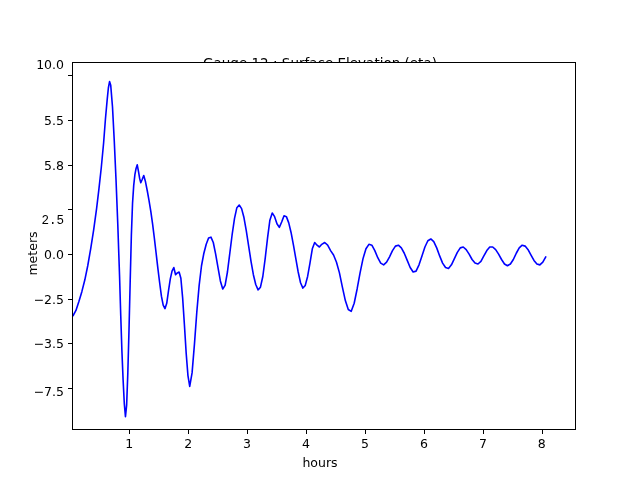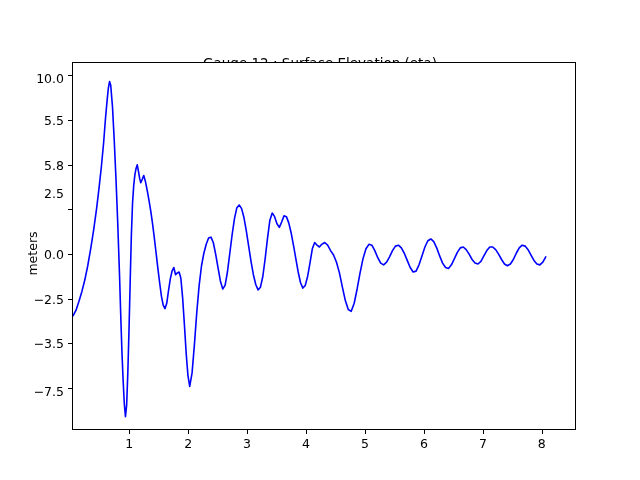--- a/index.html
+++ b/index.html
@@ -112,37 +112,38 @@
 <body>
 
 <div id="page">
 
   <div id="title-block">
     <span id="title-line-1">Gauge 12 : Surface Elevation (eta)</span>
     <span id="title-line-2">max(eta) =   9.710,    max(level) = 7</span>
   </div>
 
   <div id="ytick-labels">
-      <div class="ytick-label" style="top: 78px; margin-left: 45px;">10.0</div>
+      <div class="ytick-label" style="top: 64px; margin-left: 45px;">10.0</div>
       <div class="ytick-label" style="top: 120.058px;">5.5</div>
       <div class="ytick-label" style="top: 164.718px;">5.8</div>
-      <div class="ytick-label" style="top: 193px;">2.5</div>
+      <div class="ytick-label" style="top: 221px; font-family: Liberation Mono, monospace;">2.5</div>
       <div class="ytick-label" style="top: 254.039px;">0.0</div>
       <div class="ytick-label" style="top: 298.699px; text-align: right;">−2.5</div>
       <div class="ytick-label" style="top: 343.359px;">−3.5</div>
       <div class="ytick-label" style="top: 391px;">−7.5</div>
     </div>
 
   <div id="plot-area">
     <svg id="curve-svg" viewBox="0 0 504 368" preserveAspectRatio="none">
       <polyline id="eta-polyline" fill="none" stroke="#0000ff" stroke-width="1.6" stroke-linejoin="round" stroke-linecap="round" points="0.00,252.78 2.95,247.42 5.89,238.49 8.84,228.66 11.79,217.05 14.74,202.76 17.68,185.79 20.63,167.03 23.58,145.59 25.94,125.94 28.29,104.50 30.65,79.50 32.42,56.27 34.19,36.62 35.37,25.01 36.55,18.58 37.73,22.33 39.49,43.77 41.26,77.71 43.03,117.01 44.80,161.67 46.57,213.48 47.75,252.78 48.93,288.50 50.11,317.09 51.28,340.31 52.46,353.71 53.64,342.10 54.82,309.94 56.00,267.07 57.18,218.83 58.36,172.39 59.54,140.23 60.72,122.37 61.89,111.65 63.07,105.40 64.25,101.83 65.43,108.08 66.61,115.22 67.79,119.69 68.97,117.01 70.74,112.54 72.51,118.80 74.27,127.73 76.04,137.55 77.81,148.27 79.58,160.78 81.35,175.07 83.12,190.25 84.88,205.44 86.65,219.73 88.42,233.13 90.19,242.06 91.96,245.63 93.73,240.27 95.49,227.77 97.26,216.16 99.03,208.12 100.80,204.54 102.57,211.69 104.34,209.90 106.11,209.01 107.87,215.26 109.64,234.91 111.41,261.71 113.18,290.29 114.95,312.62 116.72,323.34 119.07,309.94 121.43,281.36 123.79,249.20 126.15,222.41 128.51,202.76 130.86,190.25 133.22,181.32 135.58,175.07 137.94,174.17 140.29,179.53 142.65,191.15 145.01,204.54 147.37,217.94 149.73,225.98 152.08,222.41 154.44,209.01 156.80,190.25 159.16,171.50 161.52,155.42 163.87,144.70 166.23,142.02 168.59,145.59 170.95,154.52 173.31,167.92 175.66,183.11 178.02,198.29 180.38,211.69 182.74,221.51 185.09,226.87 187.45,224.19 189.81,213.48 192.17,195.61 194.53,175.07 196.88,157.20 199.24,150.06 201.60,153.63 203.96,160.78 206.32,164.35 208.67,158.99 211.03,152.74 213.39,153.63 215.75,159.88 218.11,169.71 220.46,182.21 222.82,195.61 225.18,209.01 227.54,219.73 229.89,225.09 232.25,222.41 234.61,213.48 236.97,200.08 239.33,185.79 241.68,179.53 244.04,182.21 246.40,184.00 248.76,181.32 251.71,179.53 254.65,182.21 257.60,187.57 260.55,192.04 263.49,199.18 266.44,209.90 269.39,224.19 272.34,237.59 275.28,246.52 278.23,248.31 281.18,240.27 284.13,225.98 287.07,209.90 290.02,195.61 292.97,185.79 295.92,181.32 298.86,182.21 301.81,187.57 304.76,194.72 307.71,200.08 310.65,201.86 313.60,199.18 316.55,193.83 319.49,187.57 322.44,183.11 325.39,182.21 328.34,184.89 331.28,190.25 334.23,197.40 337.18,204.54 340.13,209.01 343.07,208.12 346.02,201.86 348.97,192.93 351.92,184.00 354.86,177.75 357.81,175.96 360.76,178.64 363.71,184.89 366.65,192.93 369.60,200.08 372.55,204.54 375.49,205.44 378.44,201.86 381.39,195.61 384.34,189.36 387.28,184.89 390.23,184.00 393.18,186.68 396.13,191.15 399.07,196.50 402.02,200.08 404.97,200.97 407.92,198.29 410.86,192.93 413.81,187.57 416.76,184.00 419.71,184.00 422.65,186.68 425.60,191.15 428.55,196.50 431.49,200.97 434.44,202.76 437.39,200.97 440.34,196.50 443.28,190.25 446.23,184.89 449.18,182.21 452.13,183.11 455.07,186.68 458.02,192.04 460.97,197.40 463.92,200.97 466.86,201.86 469.81,199.18 472.76,193.83"></polyline>
     </svg>
   </div>
 
   <div id="ylabel">meters</div>
+  <div id="xlabel">hours</div>
 
 <div class="ytick-mark" style="top: 75.3981px;"></div>
     <div class="ytick-mark" style="top: 120.058px;"></div>
     <div class="ytick-mark" style="top: 164.718px;"></div>
     <div class="ytick-mark" style="top: 209.379px;"></div>
     <div class="ytick-mark" style="top: 254.039px;"></div>
     <div class="ytick-mark" style="top: 298.699px;"></div>
     <div class="ytick-mark" style="top: 343.359px;"></div>
     <div class="ytick-mark" style="top: 388.019px;"></div>
     <div class="xtick-label" style="left: 129.179px;">1</div>

